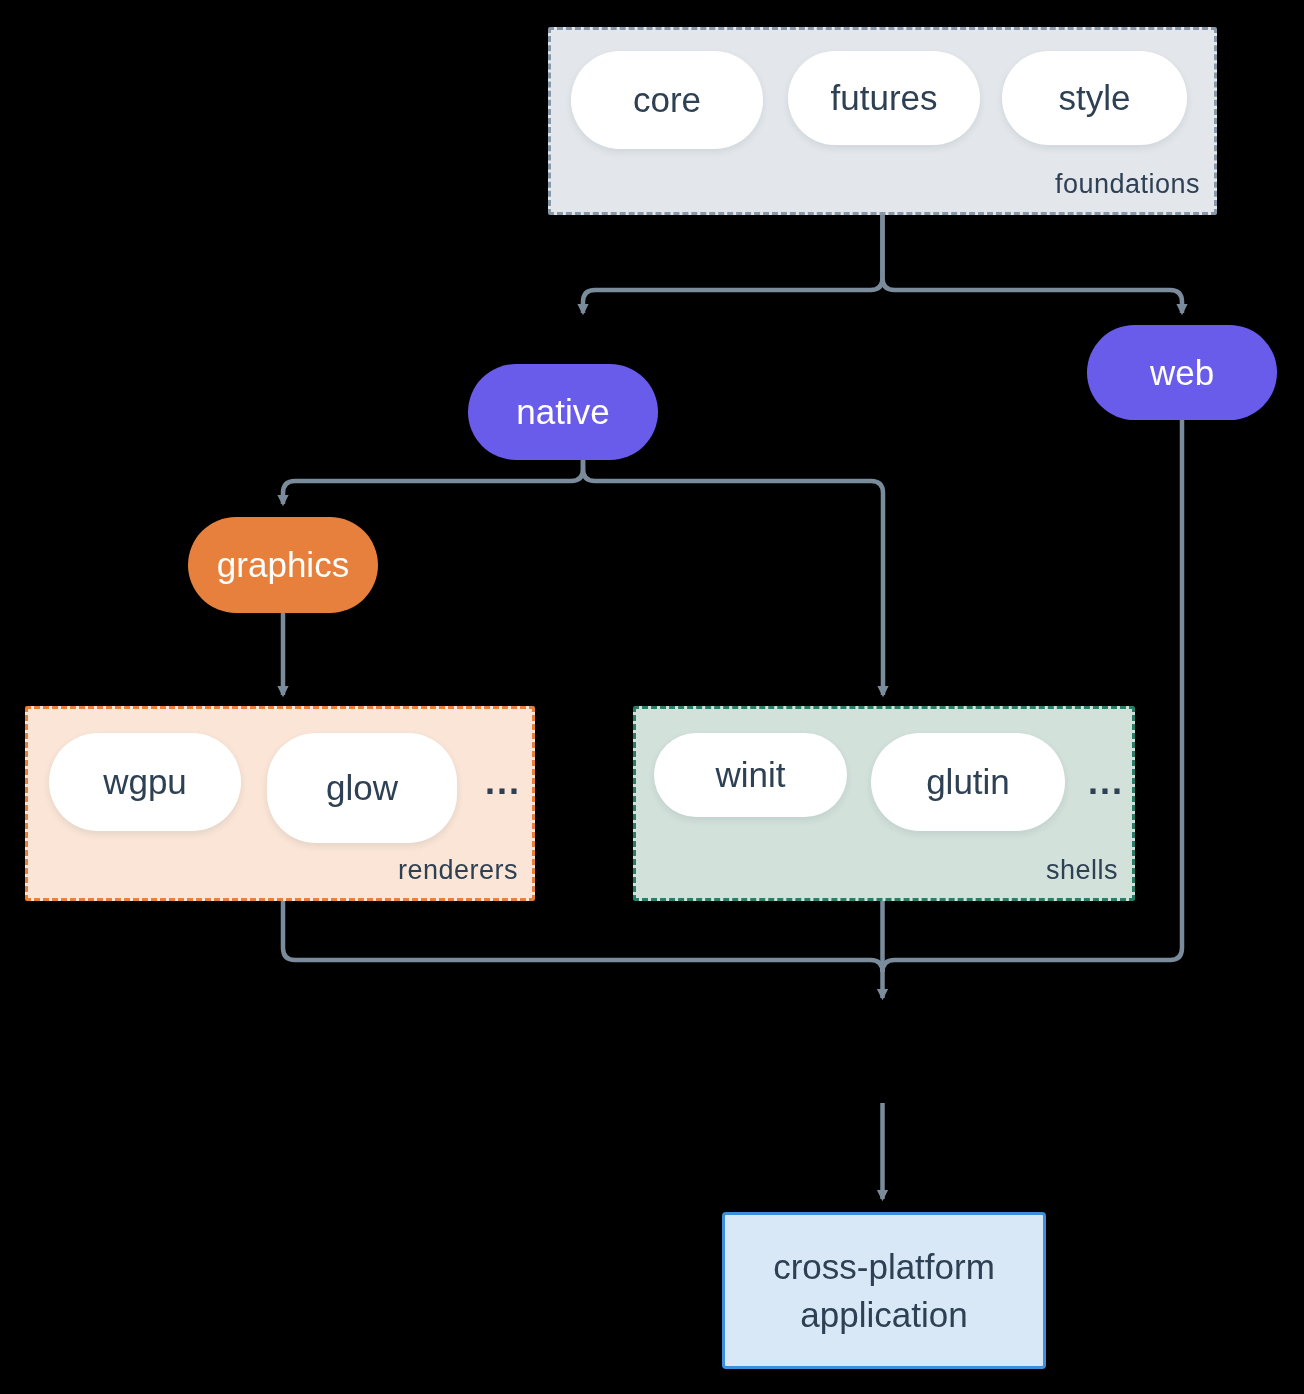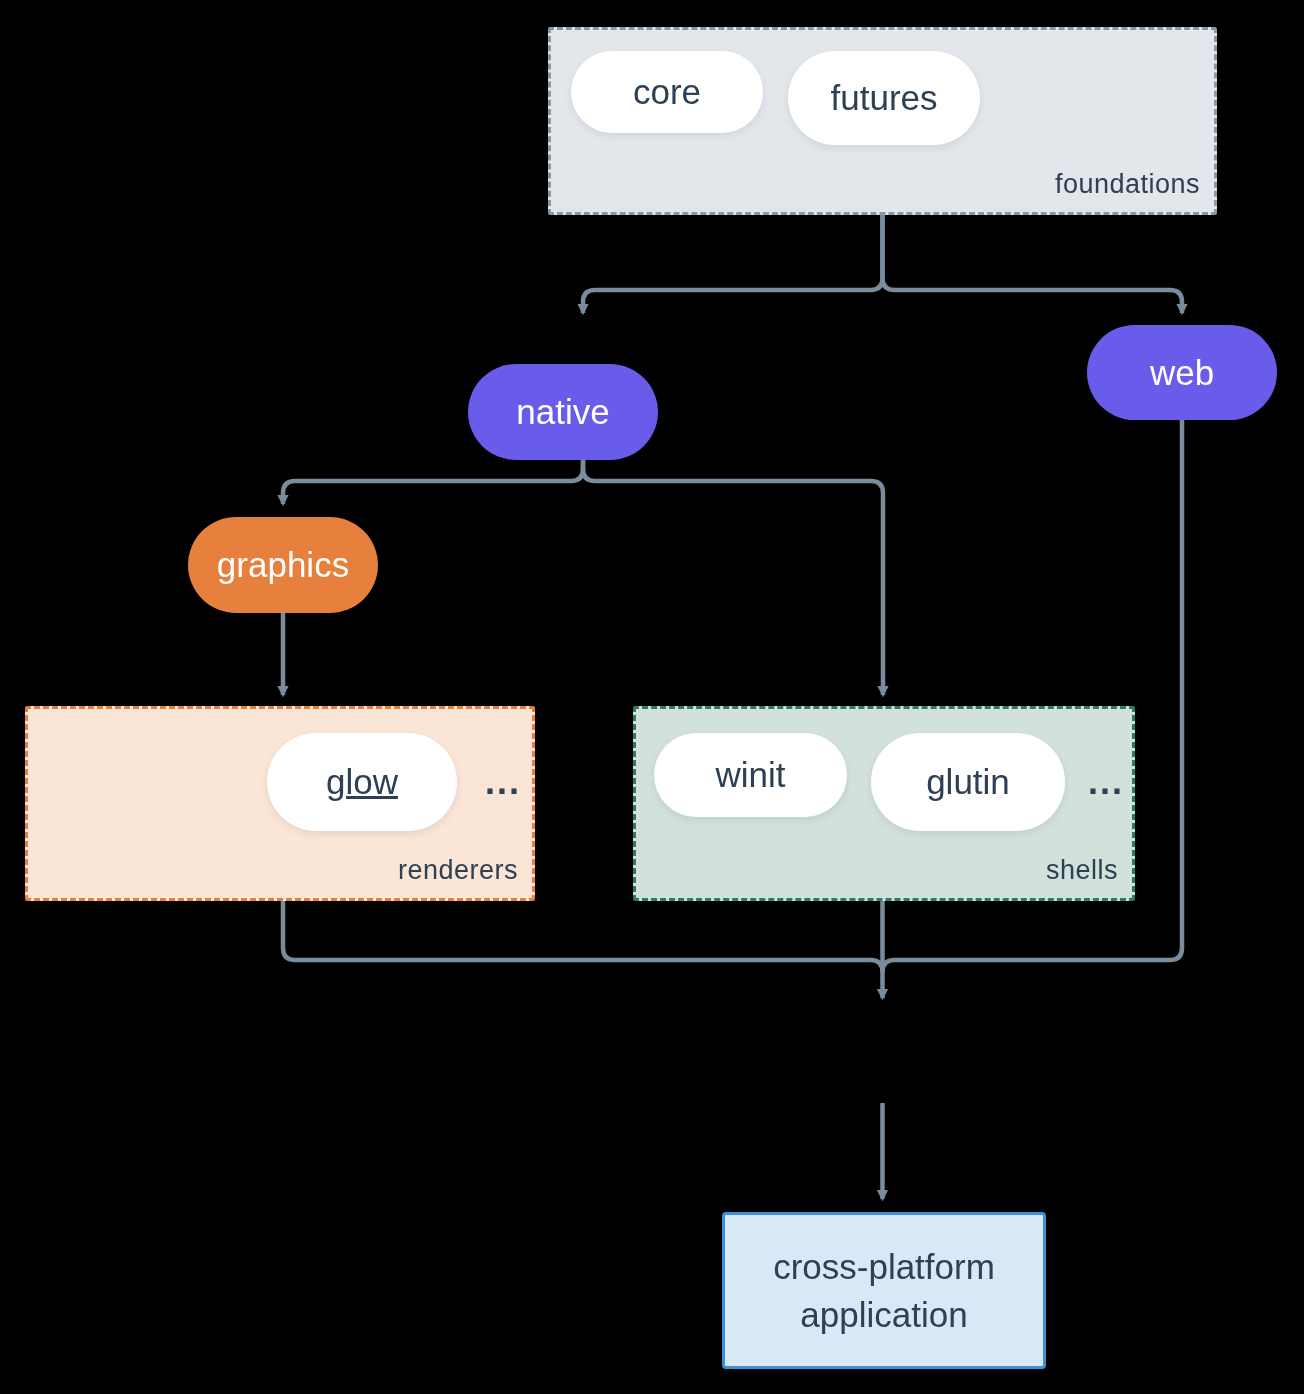--- a/index.html
+++ b/index.html
@@ -74,32 +74,34 @@
     <path class="edge" marker-end="url(#ah)" d="M583,421 L583,469 Q583,481 571,481 L295,481 Q283,481 283,493 L283,504"></path>
     <path class="edge" marker-end="url(#ah)" d="M583,421 L583,469 Q583,481 595,481 L871,481 Q883,481 883,493 L883,695"></path>
     <path class="edge" marker-end="url(#ah)" d="M283,613 L283,695"></path>
     <path class="edge" d="M283,901 L283,948 Q283,960 295,960 L870.5,960 Q882.5,960 882.5,972"></path>
     <path class="edge" d="M1182,420 L1182,948 Q1182,960 1170,960 L894.5,960 Q882.5,960 882.5,972"></path>
     <path class="edge" marker-end="url(#ah)" d="M882.5,901 L882.5,998"></path>
     <path class="edge" marker-end="url(#ah)" d="M882.5,1103 L882.5,1199"></path>
   </svg>
 
   <div class="group foundations">
-    <div class="pill white" style="left:20px; top:21px; width:192px; height:82px;text-align:right;">core</div>
+    <div class="pill white" style="left:20px; top:21px; width:192px; height:98px;text-align:right;">core</div>
     <div class="pill white" style="left:237px; top:21px; width:192px; height:94px;">futures</div>
+    <div class="pill white" style="left:451px; top:21px; width:185px; height:94px;">style</div>
     <div class="group-label">foundations</div>
   </div>
 
   <div class="pill purple" style="left:468px; top:325px; width:190px; height:96px;margin-top:39px;">native</div>
   <div class="pill purple" style="left:1087px; top:325px; width:190px; height:95px;">web</div>
 
   <div class="pill orange" style="left:188px; top:517px; width:190px; height:96px;">graphics</div>
 
   <div class="group renderers">
-    <div class="pill white" style="left:239px; top:24px; width:190px; height:98px;text-decoration:underline;">glow</div>
+    <div class="pill white" style="left:21px; top:24px; width:192px; height:98px;">wgpu</div>
+    <div class="pill white" style="left:239px; top:24px; width:190px; height:110px;">glow</div>
     <div class="ellipsis" style="left:445px; top:24px; width:60px; height:98px;">...</div>
     <div class="group-label">renderers</div>
   </div>
 
   <div class="group shells">
     <div class="pill white" style="left:18px; top:24px; width:193px; height:84px;">winit</div>
     <div class="pill white" style="left:235px; top:24px; width:194px; height:98px;">glutin</div>
     <div class="ellipsis" style="left:440px; top:24px; width:60px; height:98px;">...</div>
     <div class="group-label">shells</div>
   </div>

